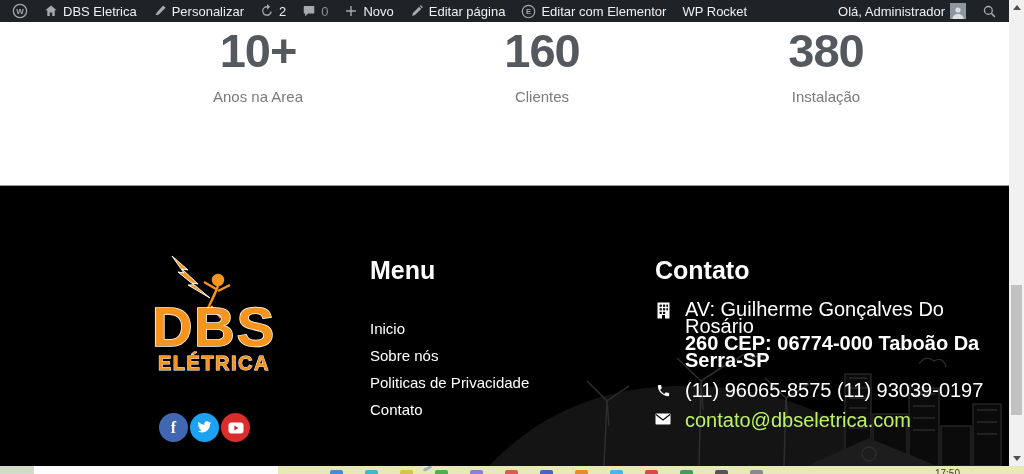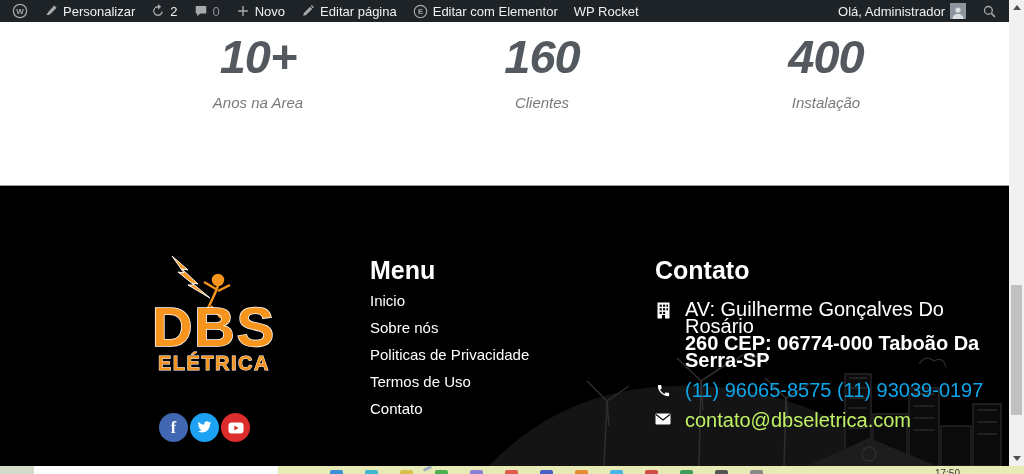--- a/index.html
+++ b/index.html
@@ -13,21 +13,21 @@
     color: #f0f0f1; font-size: 13px; z-index: 5; padding-left: 4px;
   }
   .ab-item { display: flex; align-items: center; gap: 5px; padding: 0 8px; height: 100%; cursor: pointer; white-space: nowrap; }
   .ab-icon { display: block; }
   .ab-dim { color: #8c8f94; }
   .ab-spacer { flex: 1; }
   .ab-avatar { width: 16px; height: 16px; background: #8d969e; display: flex; align-items: flex-end; justify-content: center; overflow: hidden; }
 
   
   .stats-section { position: absolute; left: 0; top: 22px; width: 1009px; height: 163px; background: #ffffff; }
-  .stats-row { display: flex; width: 852px; margin-left: 116px; padding-top: 6px; font-style: italic; }
+  .stats-row { display: flex; width: 852px; margin-left: 116px; padding-top: 0; }
   .stat { width: 284px; text-align: center; }
   .stat-value { font-size: 47px; font-weight: 700; color: #54595f; line-height: 1.25; letter-spacing: -1px; }
   .stat-label { font-size: 15px; color: #7a7a7a; margin-top: 7px; }
 
   
   .site-footer {
     position: absolute; left: 0; top: 185px; width: 1009px; height: 281px;
     background: #000; border-top: 1px solid #9b9b9b; overflow: hidden; color: #fff;
   }
   .footer-art { position: absolute; right: 0; bottom: 0; pointer-events: none; }
@@ -35,21 +35,21 @@
   .logo-block { position: absolute; left: 146px; top: 68px; width: 136px; text-align: center; }
 
   .social-row { position: absolute; left: 159px; top: 227px; display: flex; gap: 2px; }
   .social-btn { width: 29px; height: 29px; border-radius: 50%; display: flex; align-items: center; justify-content: center; cursor: pointer; }
   .social-facebook { background: #4267B2; color: #fff; font-weight: 700; font-size: 16px; font-family: "Liberation Serif", serif; }
   .social-twitter { background: #1DA1F2; }
   .social-youtube { background: #DD2C2C; }
 
   .menu-block { position: absolute; left: 370px; top: 70px; }
   .footer-heading { font-size: 25px; font-weight: 700; color: #fff; }
-  .menu-list { margin-top: 2px; }
+  .menu-list { margin-top: 30px; }
   .menu-item { display: block; font-size: 15px; color: #ffffff; text-decoration: none; line-height: 27px; cursor: pointer; }
 
   .contact-block { position: absolute; left: 655px; top: 70px; width: 330px; }
   .contact-rows { margin-top: 16px; }
   .contact-row { display: flex; gap: 14px; align-items: flex-start; margin-bottom: 13px; font-size: 20px; line-height: 17px; color: #fff; }
   .contact-icon { width: 16px; flex: 0 0 16px; display: flex; justify-content: center; padding-top: 1px; }
 
   
   .taskbar { position: absolute; left: 0; bottom: 0; width: 1024px; height: 8px; background: #e7eab5; overflow: hidden; z-index: 9; }
   .tb-start { position: absolute; left: 0; top: 0; width: 34px; height: 8px; background: #d3dcc9; }
@@ -72,20 +72,26 @@
 
 <div class="admin-bar">
   <div class="ab-item">
     <svg class="ab-icon" width="16" height="16" viewBox="0 0 20 20">
         <circle cx="10" cy="10" r="8.3" fill="none" stroke="#a7aaad" stroke-width="1.6"></circle>
         <text x="10" y="14" text-anchor="middle" font-size="10" font-weight="bold" fill="#a7aaad" font-family="Liberation Sans, sans-serif">W</text>
       </svg>
   </div>
   <div class="ab-item">
     <svg class="ab-icon" width="14" height="14" viewBox="0 0 20 20">
+        <path d="M10 2 L18 9 H15.3 V17 H11.8 V12 H8.2 V17 H4.7 V9 H2 Z" fill="#a7aaad"></path>
+      </svg>
+    <span>DBS Eletrica</span>
+  </div>
+  <div class="ab-item">
+    <svg class="ab-icon" width="14" height="14" viewBox="0 0 20 20">
         <path d="M14.5 2 L18 5.5 L9.5 14 C8 15.8 5 16.3 3.2 15.3 C5 14.4 5.2 12.6 6 11.5 Z" fill="#a7aaad"></path>
       </svg>
     <span>Personalizar</span>
   </div>
   <div class="ab-item">
     <svg class="ab-icon" width="14" height="14" viewBox="0 0 20 20">
         <path d="M10 3 a7 7 0 1 0 6.9 8.1 l-2.1 -0.4 a5 5 0 1 1 -4.8 -5.7 v3.2 l4.5 -4.2 L10 0 Z" fill="#a7aaad"></path>
       </svg>
     <span>2</span>
   </div>
@@ -141,21 +147,21 @@
   <div class="stats-row">
     <div class="stat">
       <div class="stat-value">10+</div>
       <div class="stat-label">Anos na Area</div>
     </div>
     <div class="stat">
       <div class="stat-value">160</div>
       <div class="stat-label">Clientes</div>
     </div>
     <div class="stat">
-      <div class="stat-value">400</div>
+      <div class="stat-value">380</div>
       <div class="stat-label">Instalação</div>
     </div>
   </div>
 </div>
 
 <div class="site-footer">
 
   <svg class="footer-art" width="520" height="140" viewBox="0 0 520 140">
     <path d="M0 140 Q80 55 210 60 Q330 65 410 140 Z" fill="#141414"></path>
     <g stroke="#2e2e2e" stroke-width="1.5" fill="none">
@@ -218,21 +224,20 @@
         </svg>
     </div>
   </div>
 
   <div class="menu-block">
     <div class="footer-heading">Menu</div>
     <nav class="menu-list">
       <a class="menu-item">Inicio</a>
       <a class="menu-item">Sobre nós</a>
       <a class="menu-item">Politicas de Privacidade</a>
-      <a class="menu-item">Termos de Uso</a>
       <a class="menu-item">Contato</a>
     </nav>
   </div>
 
   <div class="contact-block">
     <div class="footer-heading">Contato</div>
     <div class="contact-rows">
       <div class="contact-row">
         <span class="contact-icon">
           <svg width="13" height="17" viewBox="0 0 13 17">
@@ -254,21 +259,21 @@
           <span style="display:block;">AV: Guilherme Gonçalves Do Rosário</span>
           <span style="display:block;font-weight:bold;">260 CEP: 06774-000 Taboão Da Serra-SP</span>
         </span>
       </div>
       <div class="contact-row">
         <span class="contact-icon">
           <svg width="15" height="15" viewBox="0 0 24 24">
               <path d="M6.6 10.8c1.4 2.8 3.8 5.1 6.6 6.6l2.2-2.2c.3-.3.7-.4 1-.2 1.1.4 2.4.6 3.6.6.6 0 1 .4 1 1V20c0 .6-.4 1-1 1C10.6 21 3 13.4 3 4c0-.6.4-1 1-1h3.5c.6 0 1 .4 1 1 0 1.3.2 2.5.6 3.6.1.3 0 .7-.2 1l-2.3 2.2z" fill="#fff"></path>
             </svg>
         </span>
-        <a style="color:#0ea5e9;text-decoration:none;cursor:pointer;">(11) 96065-8575 (11) 93039-0197</a>
+        <a style="color:#ffffff;text-decoration:none;cursor:pointer;">(11) 96065-8575 (11) 93039-0197</a>
       </div>
       <div class="contact-row">
         <span class="contact-icon">
           <svg width="16" height="12" viewBox="0 0 16 12">
               <rect x="0.5" y="0.5" width="15" height="11" rx="1" fill="#fff"></rect>
               <path d="M1 1.5 L8 7 L15 1.5" fill="none" stroke="#000" stroke-width="1.2"></path>
             </svg>
         </span>
         <a style="color:#bef264;text-decoration:none;cursor:pointer;">contato@dbseletrica.com</a>
       </div>

